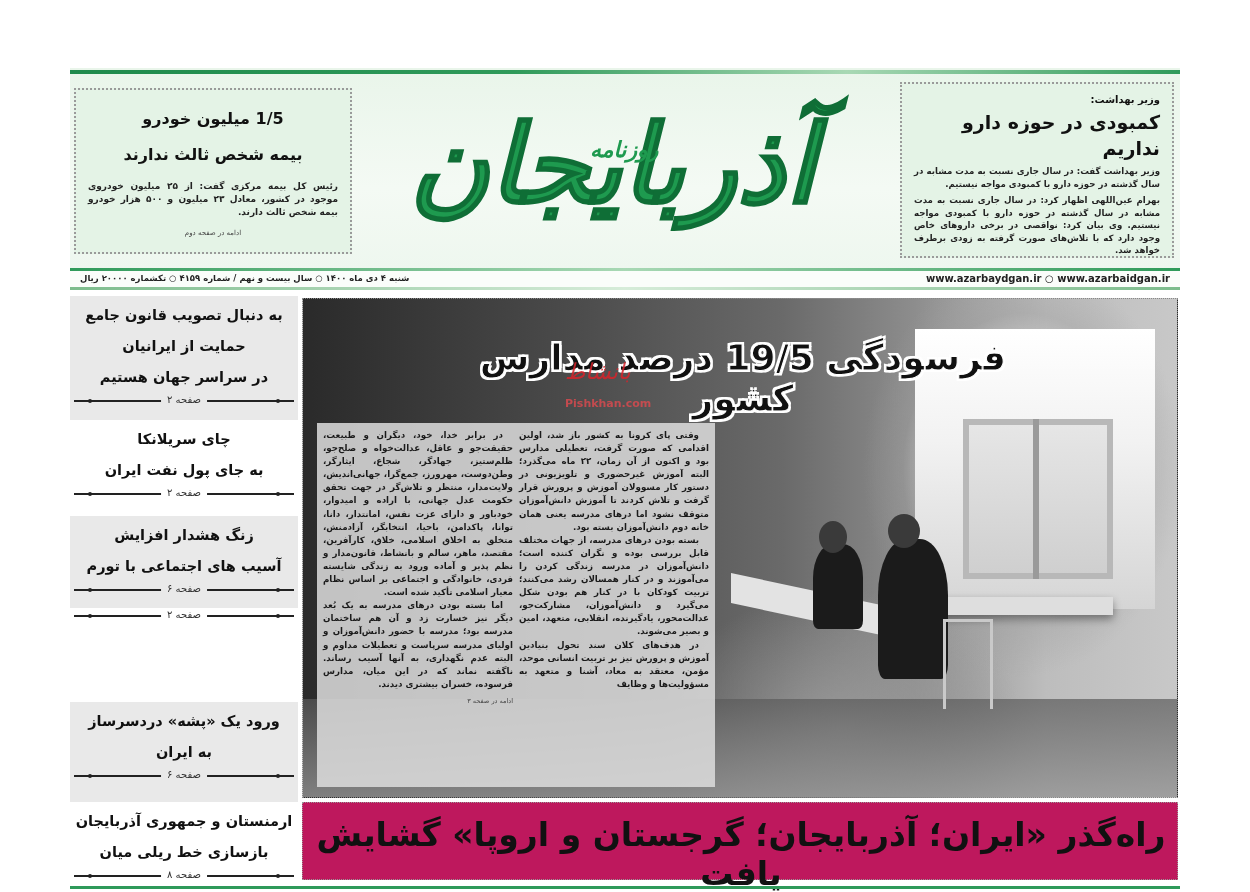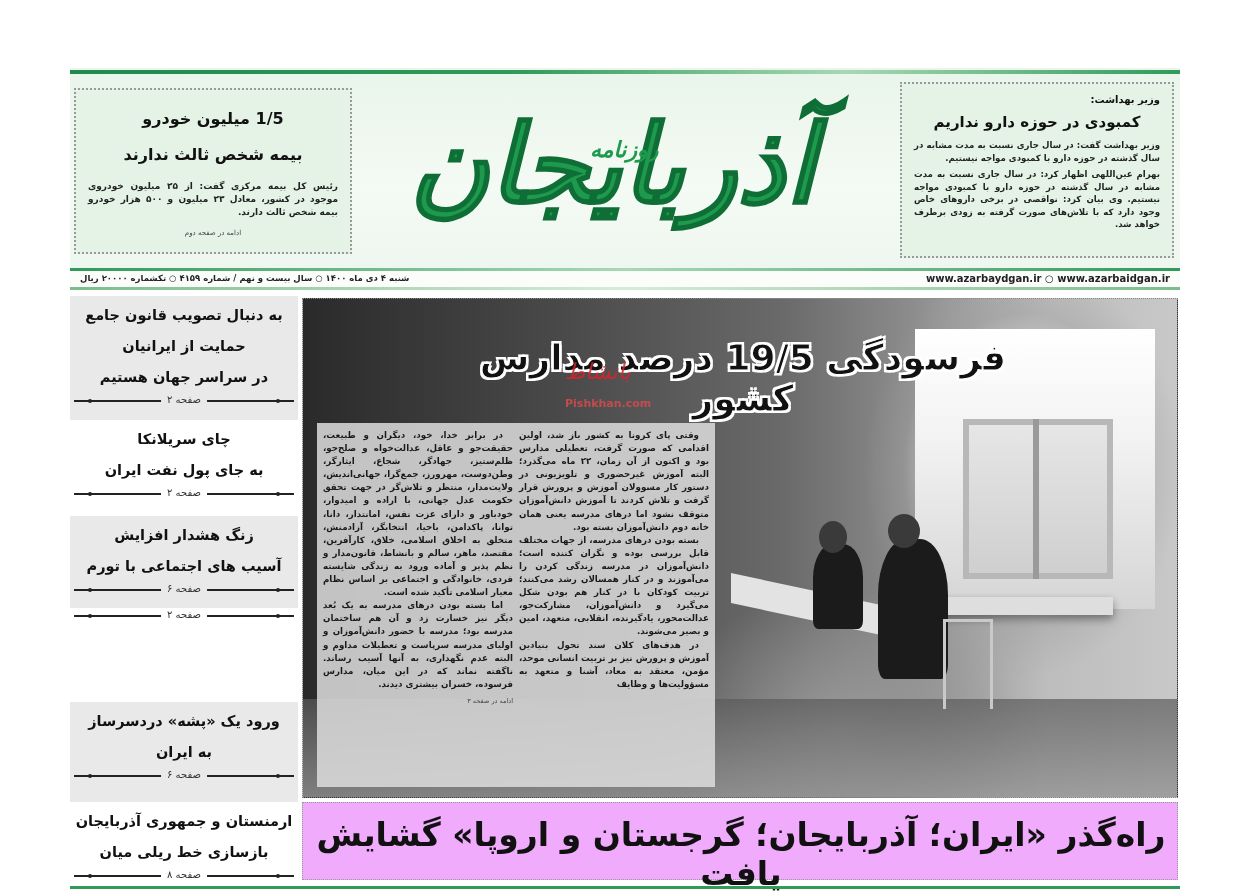--- a/index.html
+++ b/index.html
@@ -16,21 +16,21 @@
 
   .box { position: absolute; border: 2px dotted #9a9a9a; background: #e4f3e6; padding: 8px 12px; direction: rtl; }
   .box-left { left: 4px; top: 20px; width: 278px; height: 166px; text-align: center; }
   .box-right { left: 830px; top: 14px; width: 274px; height: 176px; }
 
   .box-left .headline { font-family: "DejaVu Sans", sans-serif; font-weight: bold; font-size: 16px; line-height: 30px; color: #111; margin-top: 6px; }
   .box-left .body { font-size: 9px; line-height: 13px; text-align: justify; margin-top: 10px; font-weight: bold; color: #222; }
   .box-left .more { font-size: 7px; text-align: center; margin-top: 10px; color: #444; }
 
   .box-right .kicker { font-size: 10px; font-weight: bold; text-align: right; margin-top: 2px; }
-  .box-right .headline { font-size: 15px; font-weight: bold; text-align: center; line-height: 26px; margin-top: 4px; }
+  .box-right .headline { font-size: 19px; font-weight: bold; line-height: 26px; margin-top: 4px; }
   .box-right .body { font-size: 8.6px; line-height: 12.5px; text-align: justify; font-weight: bold; color: #222; margin-top: 4px; }
 
   .logo { position: absolute; left: 340px; top: 0px; width: 440px; height: 200px; }
   .logo-text { position: absolute; left: 0; top: 6px; width: 440px; text-align: left; direction: rtl;
     font-family: "DejaVu Serif", serif; font-size: 108px; font-style: italic; font-weight: bold; color: #1e9a4f;
     -webkit-text-stroke: 2px #0f6e36; letter-spacing: -4px; line-height: 180px; transform: scaleY(1.0); }
   .logo-sub { position: absolute; left: 180px; top: 68px; font-size: 22px; color: #1e9a4f; font-weight: bold; font-style: italic; direction: rtl; font-family: "DejaVu Serif", serif; }
 
   
   .dateline { position: absolute; left: 0; top: 200px; width: 1110px; height: 20px; background: #fafdfa; }
@@ -83,21 +83,21 @@
 
   .text-panel { position: absolute; left: 14px; top: 124px; width: 398px; height: 364px;
     background: rgba(220,220,220,0.86); direction: rtl; }
   .col { position: absolute; top: 6px; width: 190px; font-size: 8.7px; line-height: 13.1px; text-align: justify; font-weight: bold; color: #1a1a1a; }
   .col p { text-indent: 10px; }
   .col-right { right: 6px; }
   .col-left { left: 6px; }
   .col .more { font-size: 6.5px; color: #444; margin-top: 4px; text-indent: 0; font-weight: normal; }
 
   
-  .bottom-box { position: absolute; left: 232px; top: 734px; width: 876px; height: 78px; border: 1px dotted #999; background: #f0abfc; }
+  .bottom-box { position: absolute; left: 232px; top: 734px; width: 876px; height: 78px; border: 1px dotted #999; background: #be185d; }
   .bottom-title { position: absolute; left: 0; top: 12px; width: 876px; text-align: center; direction: rtl;
     font-weight: bold; font-size: 33px; color: #111; letter-spacing: -1px; }
   .bottom-green { position: absolute; left: 0; top: 818px; width: 1110px; height: 3px; background: #2f9a5a; }
 </style>
 </head>
 <body>
 
 <div class="page">
 
   <div class="masthead">

